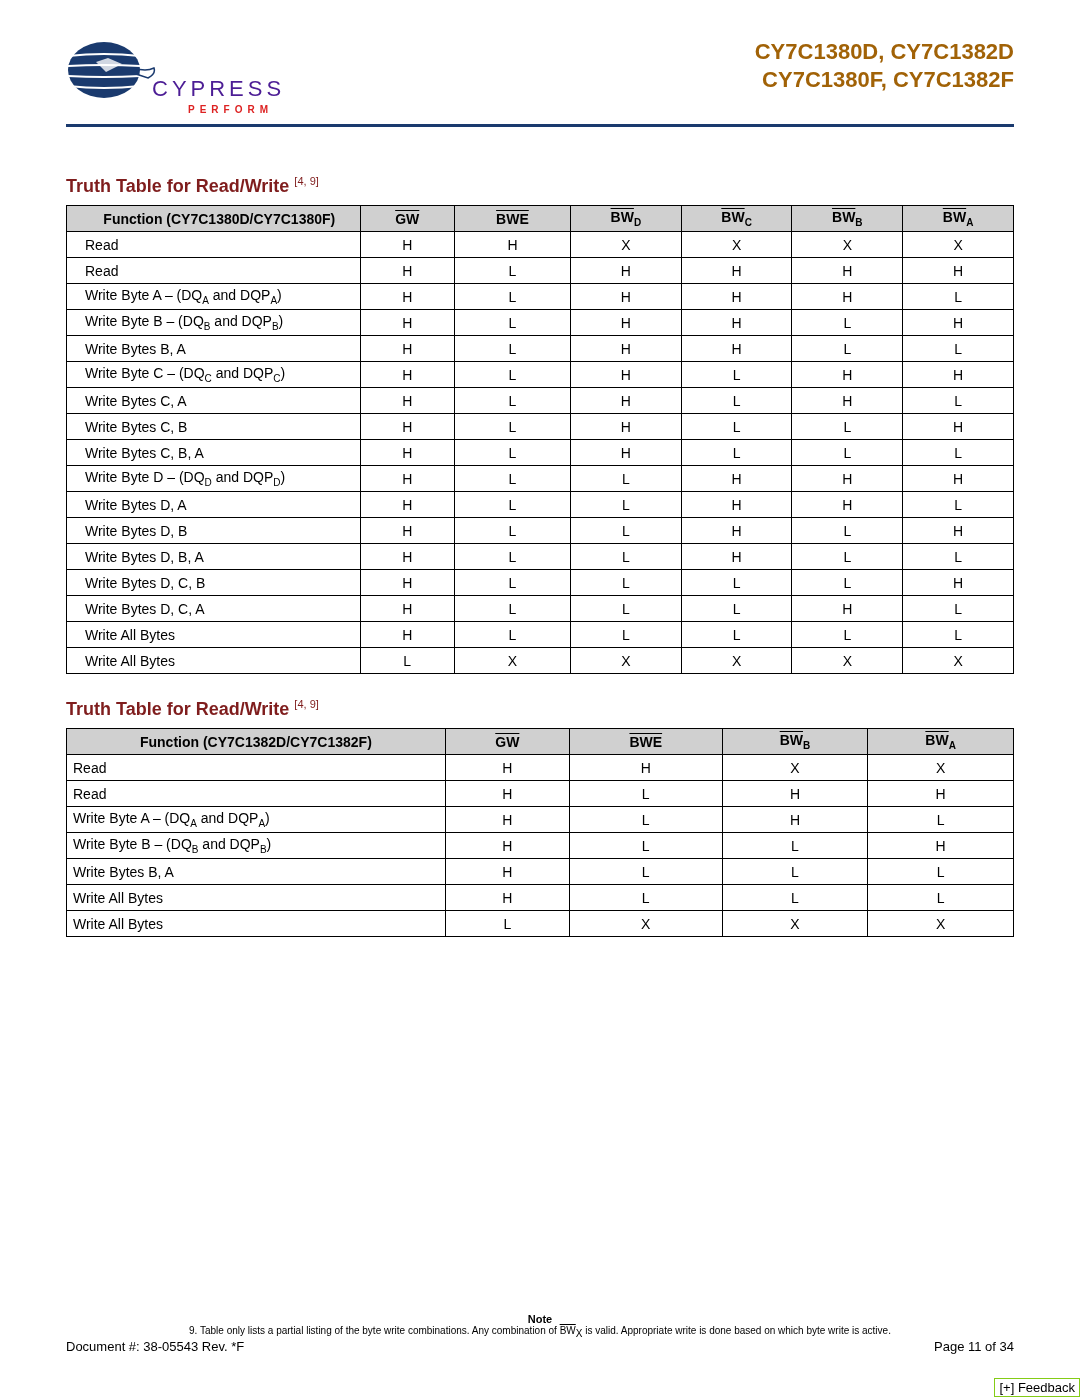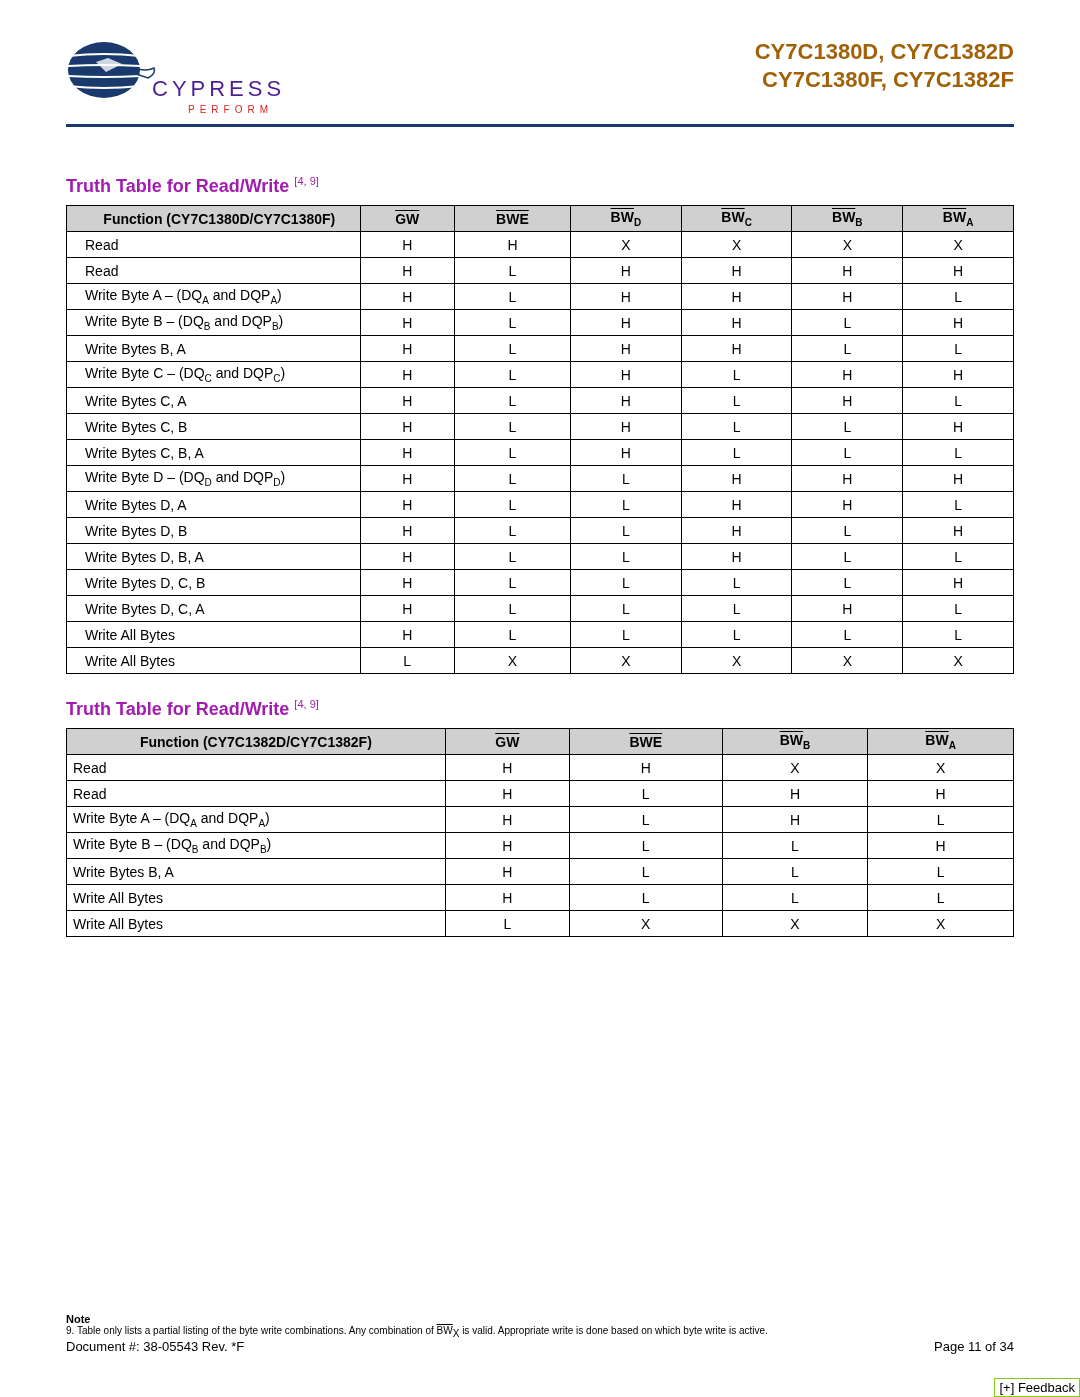--- a/index.html
+++ b/index.html
@@ -40,39 +40,39 @@
   color: #4c1d95;
   font-weight: 400;
 }
 .logo-tagline {
   position: absolute;
   left: 122px;
   top: 66px;
   font-size: 10px;
   letter-spacing: 5px;
   color: #d22;
-  font-weight: normal;
+  font-weight: bold;
 }
 .part-numbers {
   text-align: right;
   font-weight: bold;
   font-size: 22px;
   line-height: 1.25;
   color: #a16207;
 }
 .hr-bar {
   height: 3px;
   background: #1a3a6e;
   margin-bottom: 48px;
 }
 .section-title {
   font-weight: bold;
   font-size: 18px;
   margin-bottom: 8px;
-  color: #a21caf;
+  color: #7f1d1d;
 }
 .footnote-ref {
   font-size: 11px;
   vertical-align: super;
   font-weight: normal;
 }
 table {
   width: 100%;
   border-collapse: collapse;
   margin-bottom: 24px;
@@ -95,20 +95,21 @@
   text-decoration: overline;
 }
 sub { font-size: 10px; }
 .section2 { margin-top: 6px; }
 .note-section {
   position: absolute;
   left: 66px;
   bottom: 58px;
   right: 66px;
   font-size: 10px;
+  text-align: center;
 }
 .note-title { font-weight: bold; font-size: 11px; }
 .note-body { padding-left: 14px; text-indent: -14px; }
 .footer {
   position: absolute;
   left: 66px;
   right: 66px;
   bottom: 43px;
   display: flex;
   justify-content: space-between;

